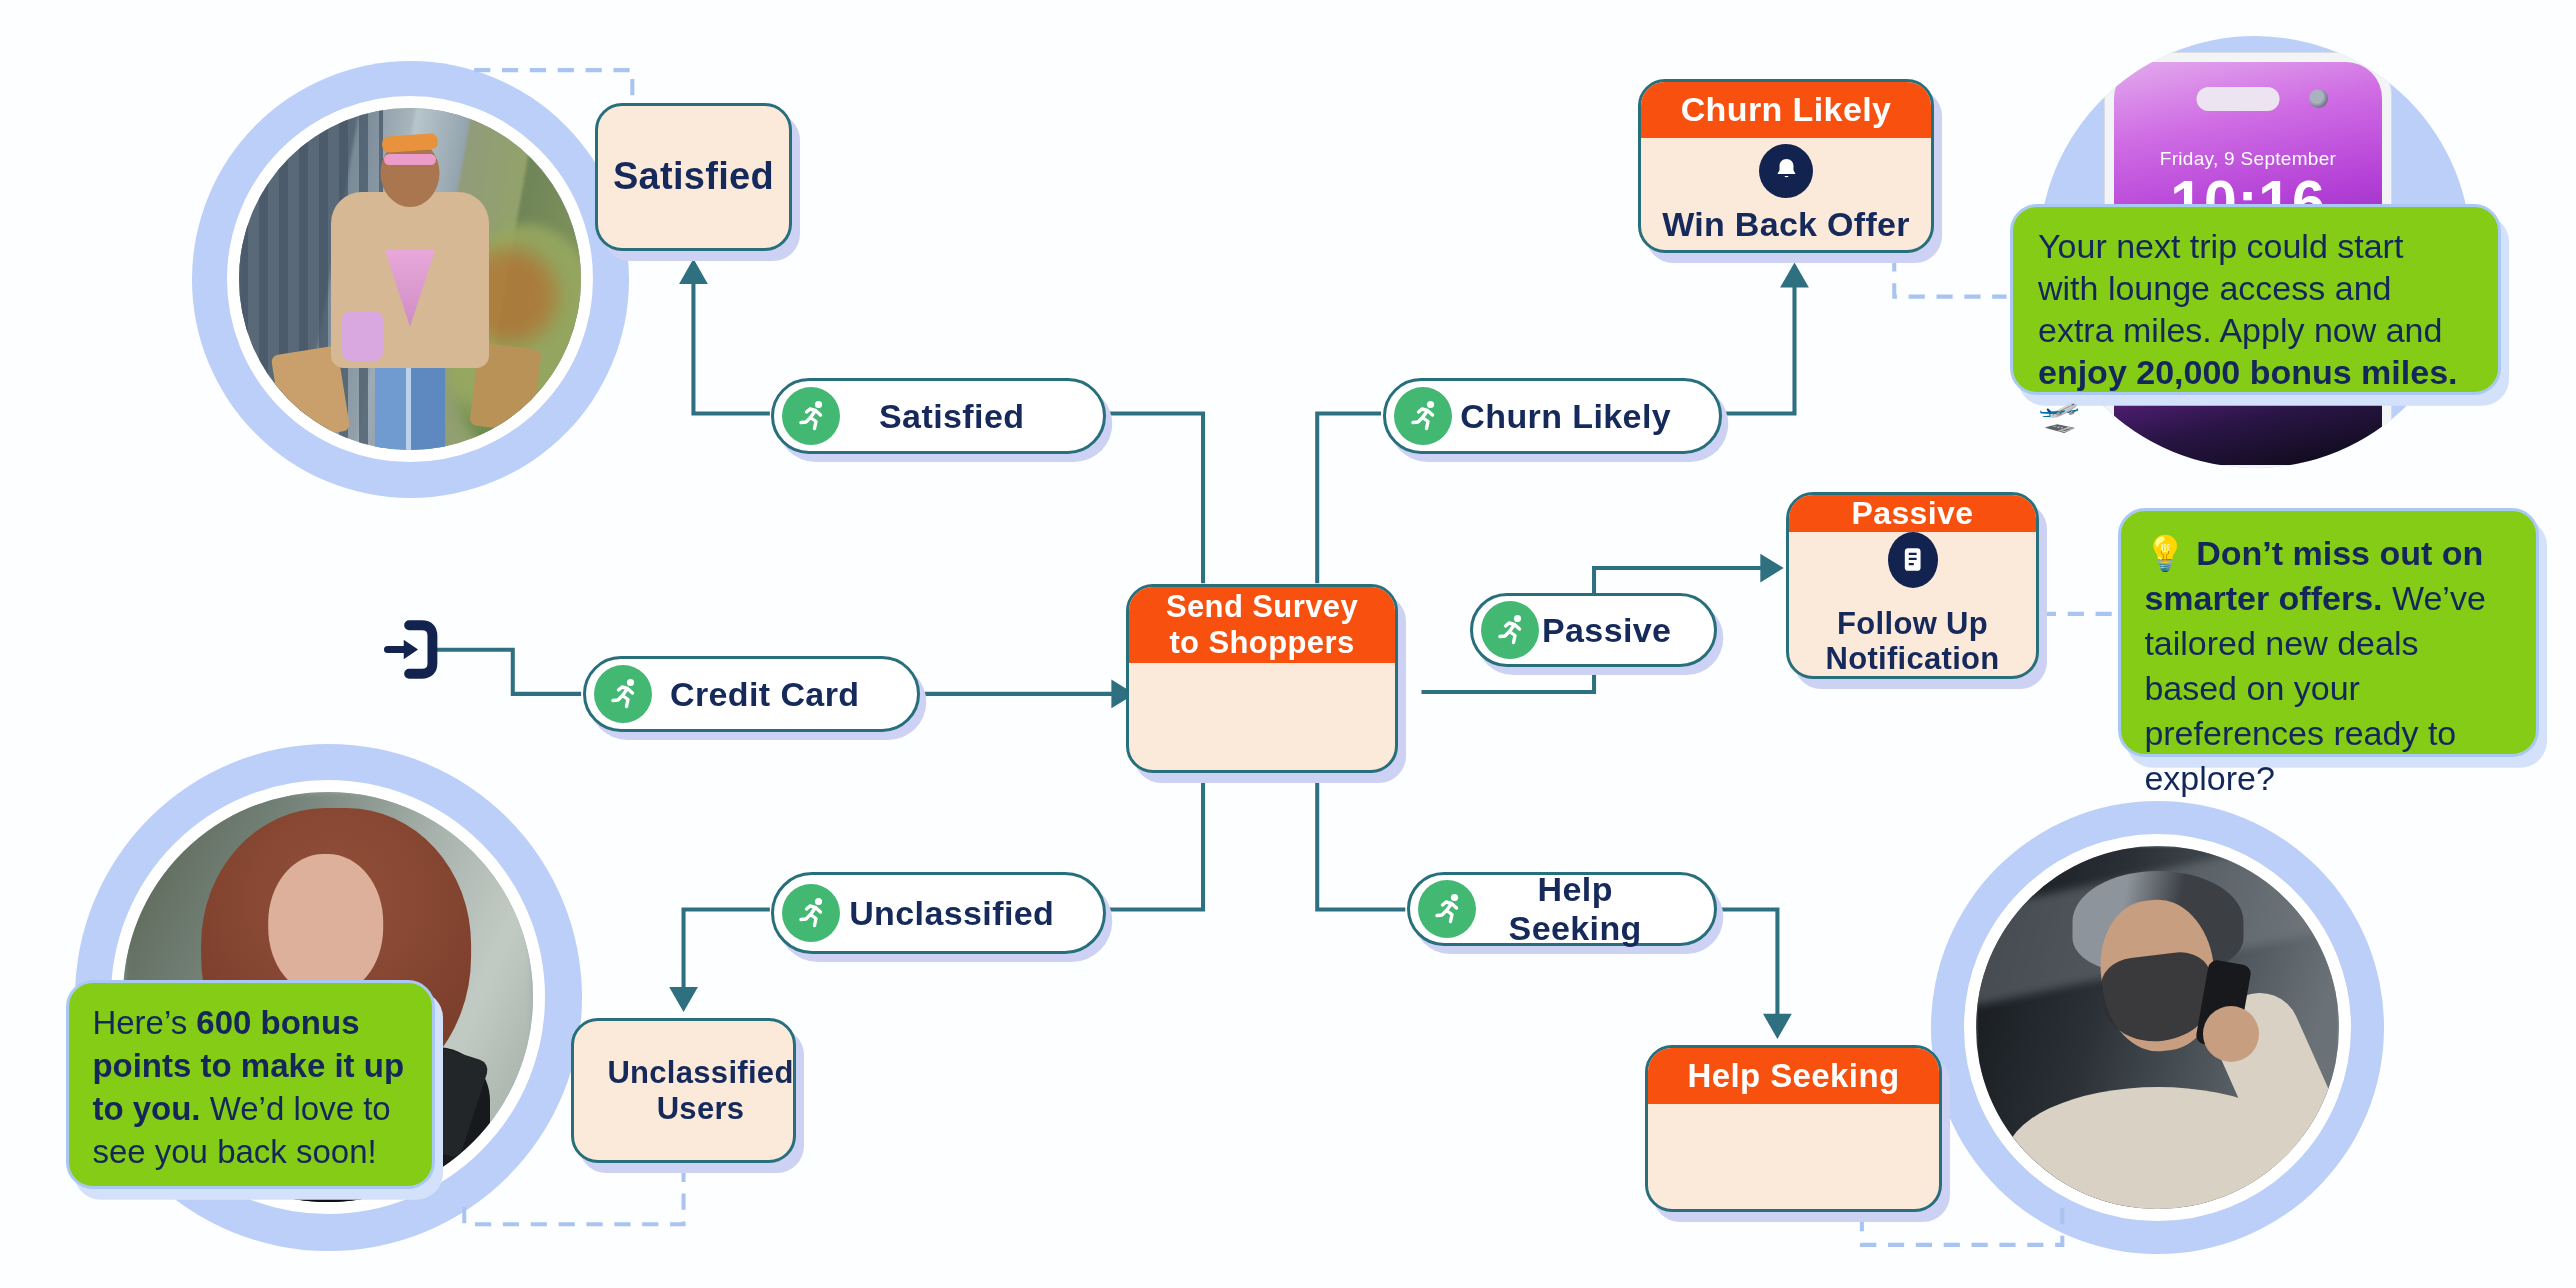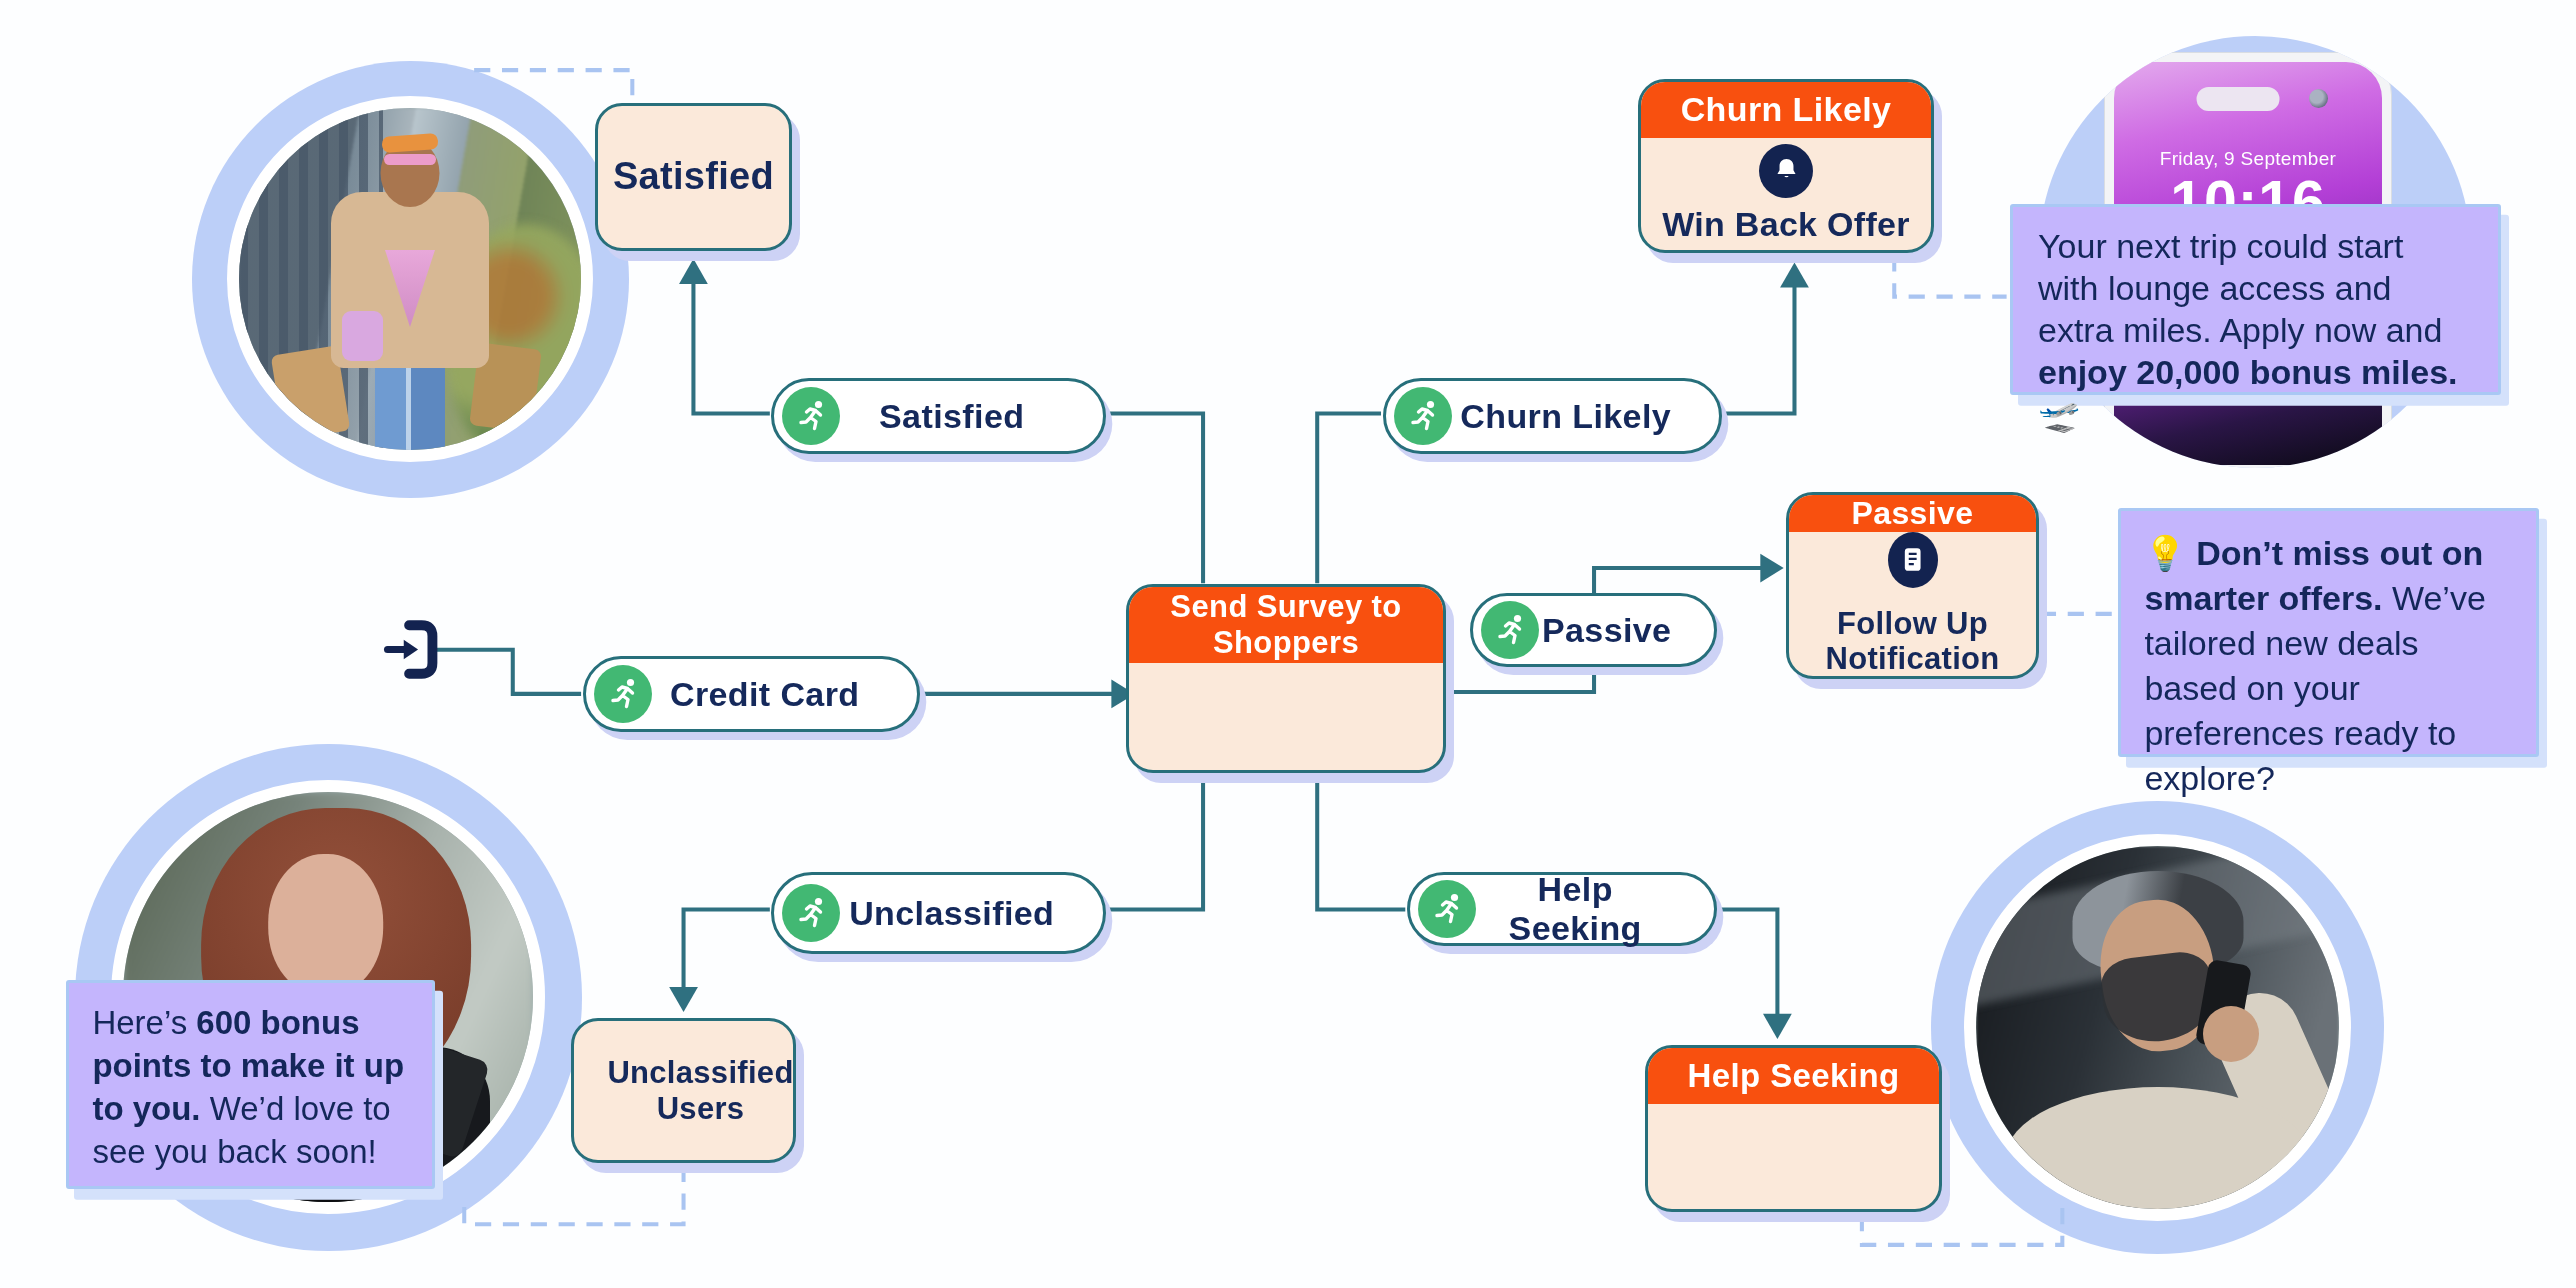--- a/index.html
+++ b/index.html
@@ -19,21 +19,21 @@
   .plabel{flex:1;text-align:center;font-size:34px;font-weight:bold;color:#15295B;letter-spacing:0.4px;padding-right:12.6px;}
   
   .card{position:absolute;z-index:3;border:3.6px solid #276F7B;border-radius:27px;background:#FBE9DA;
         box-shadow:8px 10px 0 #CDD2F5;box-sizing:border-box;overflow:hidden;display:flex;flex-direction:column;}
   .chead{background:#F8500F;color:#fff;font-weight:bold;display:flex;align-items:center;justify-content:center;
         text-align:center;line-height:1.15;letter-spacing:0.4px;}
   .cbody{flex:1;display:flex;flex-direction:column;align-items:center;justify-content:center;
         color:#15295B;font-weight:bold;text-align:center;line-height:1.15;letter-spacing:0.3px;}
   .badge{border-radius:50%;background:#132350;display:flex;align-items:center;justify-content:center;}
   
-  .bubble{position:absolute;z-index:5;background:#c4b5fd;border:3.6px solid #A9C8F4;border-radius:3px;
+  .bubble{position:absolute;z-index:5;background:#84cc16;border:3.6px solid #A9C8F4;border-radius:27px;
         box-shadow:8px 10.8px 0 #D4E1FB;box-sizing:border-box;color:#14275A;font-size:34px;line-height:42px;}
   .bubble b{font-weight:bold;}
   
   .ring{position:absolute;z-index:1;border-radius:50%;background:#BCCFF8;}
   .photo{position:absolute;border-radius:50%;overflow:hidden;border:12.6px solid #fff;background:#9aa;}
   .layer{position:absolute;}
   
   .shop-bg{inset:0;background:linear-gradient(100deg,#54636f 0%,#54636f 30%,#8294a0 30%,#aab6bd 44%,#b9c6cd 44%,#93a3ad 58%,#8f9c7a 58%,#93a26b 74%,#6f8457 74%,#86995f 100%);filter:blur(1.8px);}
   .shop-slats{left:0;top:0;width:42%;height:100%;background:repeating-linear-gradient(90deg,#49596a 0 9px,#64758566 9px 20px);opacity:.8;}
   .shop-green{right:-8%;top:34%;width:48%;height:70%;border-radius:50%;
@@ -251,21 +251,21 @@
       <span class="badge" style="width:54px;height:54px;">
         <svg width="31" height="31" viewBox="0 0 24 24">
             <path fill="#fff" d="M12 3c-3.2 0-5.4 2.3-5.4 5.5v3.4L5 14.8h14l-1.6-2.9V8.5C17.4 5.3 15.2 3 12 3z"></path>
             <path fill="#fff" d="M10.3 16.2a1.9 1.9 0 0 0 3.4 0z"></path>
           </svg>
       </span>
       <span>Win Back Offer</span>
     </div>
   </div>
 
-  <div class="card" style="left:1126px;top:584px;width:320px;height:189px;">
+  <div class="card" style="left:1126px;top:584px;width:272px;height:189px;">
     <div class="chead" style="height:76px;font-size:31px;padding:0 18px;">Send Survey to Shoppers</div>
   </div>
 
   <div class="card" style="left:1786px;top:492px;width:253px;height:187px;">
     <div class="chead" style="height:54px;font-size:32px;">Passive</div>
     <div class="cbody" style="font-size:31px;gap:18px;padding:0 12.6px;">
       <span class="badge" style="width:50px;height:56px;border-radius:50%;">
         <svg width="23.4" height="27" viewBox="0 0 20 24">
             <rect x="3" y="2" width="14" height="20" rx="3" fill="#fff"></rect>
           <line x1="6.5" y1="7" x2="13.5" y2="7" stroke="#132350" stroke-width="2"></line>

